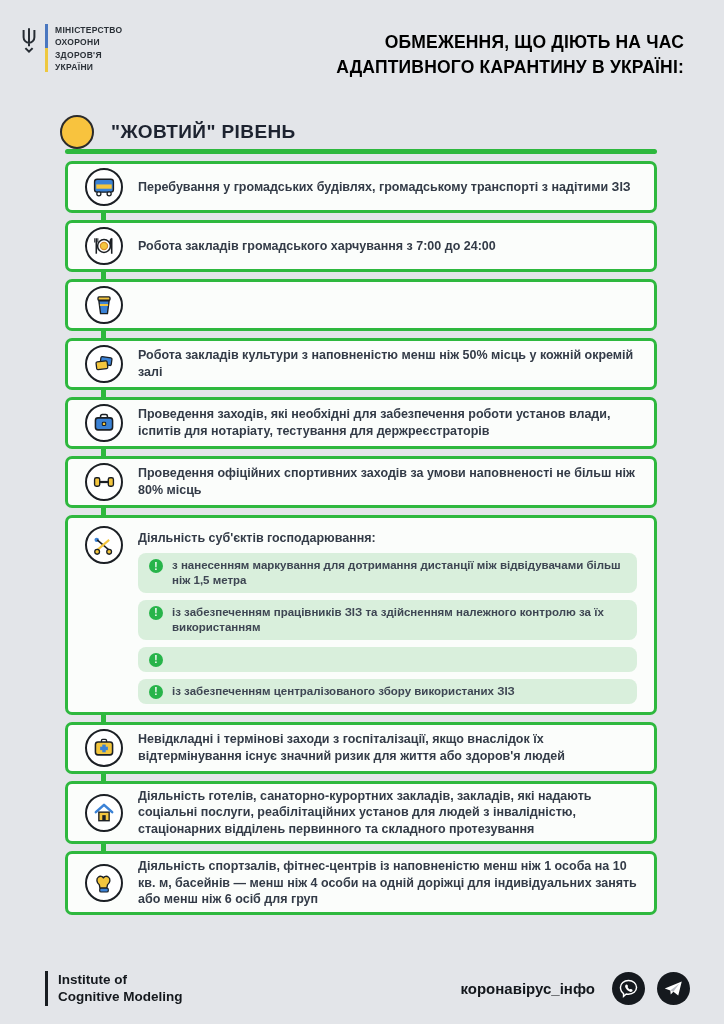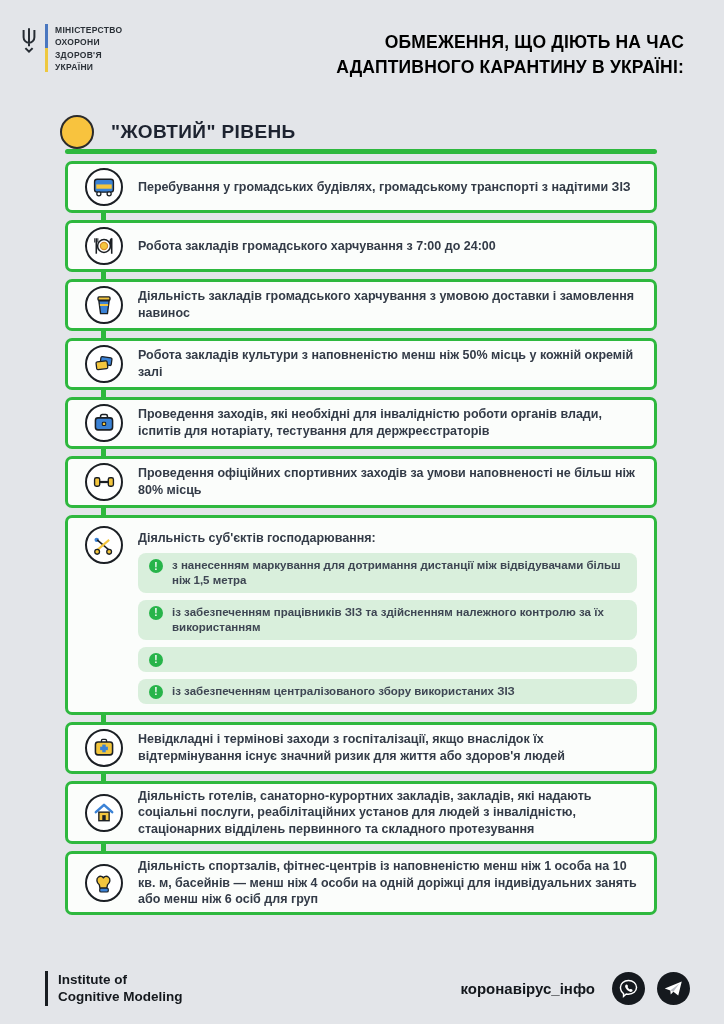--- a/index.html
+++ b/index.html
@@ -142,21 +142,20 @@
     <div class="connector"></div>
 
     <div class="card">
       <span class="icon-circle">
         <svg width="24" height="24" viewBox="0 0 28 28">
           <path d="M8 9 h12 l-2 15 h-8 z" fill="#3b82d6" stroke="#1b1f24" stroke-width="1.6"></path>
           <rect x="7" y="4.5" width="14" height="4" rx="1.2" fill="#f4c63d" stroke="#1b1f24" stroke-width="1.6"></rect>
           <path d="M9.2 14 h9.6" stroke="#f4c63d" stroke-width="2.4"></path>
         </svg>
       </span>
-      <span class="card-text">Діяльність закладів громадського харчування з умовою доставки і замовлення навинос</span>
     </div>
     <div class="connector"></div>
 
     <div class="card">
       <span class="icon-circle">
         <svg width="24" height="24" viewBox="0 0 28 28">
           <rect x="10" y="6" width="13" height="9" rx="1.5" fill="#3b82d6" stroke="#1b1f24" stroke-width="1.5" transform="rotate(8 16 10)"></rect>
           <rect x="5" y="11" width="13" height="9" rx="1.5" fill="#f4c63d" stroke="#1b1f24" stroke-width="1.5" transform="rotate(-7 11 15)"></rect>
         </svg>
       </span>
@@ -165,21 +164,21 @@
     <div class="connector"></div>
 
     <div class="card">
       <span class="icon-circle">
         <svg width="24" height="24" viewBox="0 0 28 28">
           <path d="M10 8 V6 a2 2 0 0 1 2 -2 h4 a2 2 0 0 1 2 2 v2" fill="none" stroke="#1b1f24" stroke-width="1.8"></path>
           <rect x="4" y="8" width="20" height="14" rx="3" fill="#3b82d6" stroke="#1b1f24" stroke-width="1.8"></rect>
           <rect x="12" y="13" width="4" height="4" rx="1" fill="#f4c63d" stroke="#1b1f24" stroke-width="1.2"></rect>
         </svg>
       </span>
-      <span class="card-text">Проведення заходів, які необхідні для інвалідністю роботи органів влади, іспитів для нотаріату, тестування для держреєстраторів</span>
+      <span class="card-text">Проведення заходів, які необхідні для забезпечення роботи установ влади, іспитів для нотаріату, тестування для держреєстраторів</span>
     </div>
     <div class="connector"></div>
 
     <div class="card">
       <span class="icon-circle">
         <svg width="24" height="24" viewBox="0 0 28 28">
           <rect x="3" y="9" width="6" height="10" rx="2" fill="#f4c63d" stroke="#1b1f24" stroke-width="1.6"></rect>
           <rect x="19" y="9" width="6" height="10" rx="2" fill="#f4c63d" stroke="#1b1f24" stroke-width="1.6"></rect>
           <line x1="9" y1="14" x2="19" y2="14" stroke="#1b1f24" stroke-width="2.6"></line>
         </svg>

